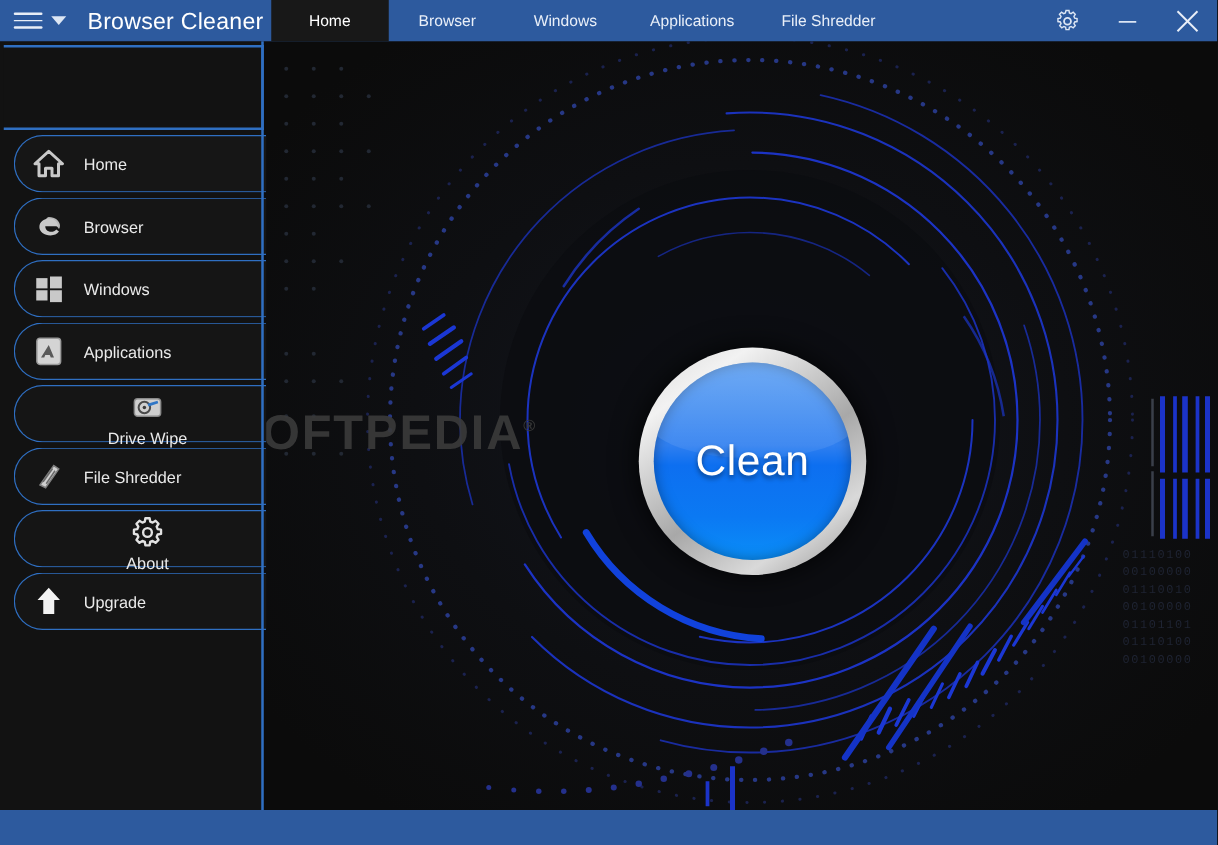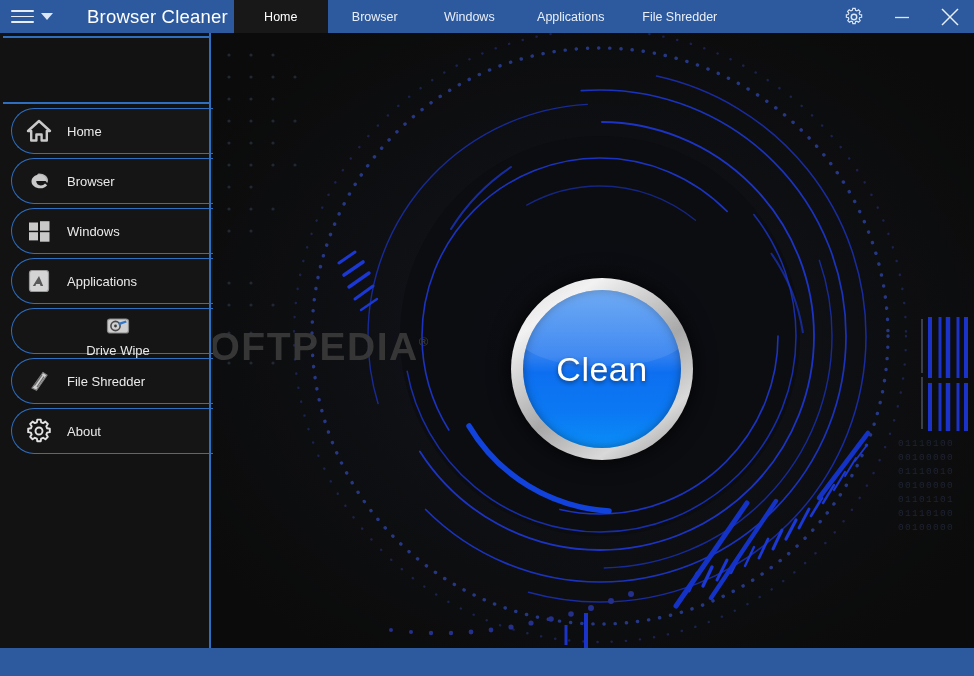--- a/index.html
+++ b/index.html
@@ -6,21 +6,21 @@
   body{width:974px;height:676px;overflow:hidden;font-family:"Liberation Sans",sans-serif;}
 
   #app{position:relative;width:974px;height:676px;background:#131313;overflow:hidden;}
 
   
   #titlebar{position:absolute;left:0;top:0;width:974px;height:33px;background:#2d5a9e;display:flex;align-items:center;z-index:30;}
   #hamburger-wrap{display:flex;align-items:center;margin-left:11px;gap:7px;cursor:pointer;}
   .ham-lines{display:flex;flex-direction:column;gap:4px;width:23px;}
   .ham-lines i{display:block;height:1.6px;background:#e8eef7;border-radius:1px;}
   .caret-down{width:0;height:0;border-left:6px solid transparent;border-right:6px solid transparent;border-top:7px solid #dce6f4;}
-  #app-title{margin-left:34px;color:#ffffff;font-size:18.5px;letter-spacing:.2px;white-space:nowrap;}
+  #app-title{margin-left:17px;color:#ffffff;font-size:18.5px;letter-spacing:.2px;white-space:nowrap;}
 
   #tabs{display:flex;align-items:stretch;height:33px;margin-left:6px;}
   .tab{display:flex;align-items:center;justify-content:center;color:#e9eff8;font-size:12.5px;height:33px;cursor:pointer;white-space:nowrap;}
   .tab.active{background:#181818;color:#ffffff;}
 
   #win-controls{position:absolute;right:0;top:0;height:33px;display:flex;align-items:center;}
   .wbtn{width:48px;height:33px;display:flex;align-items:center;justify-content:center;cursor:pointer;}
   .wbtn svg{display:block;}
 
   
@@ -164,28 +164,36 @@
       <div class="nav-item" style="top: 325px;">
         <span class="nav-ico">
           <svg width="28" height="28" viewBox="0 0 28 28">
             <path d="M7 21 L18 5.5 l4 2.6 L11.5 23.2 Z" fill="#d0d0d0" stroke="#7e7e7e" stroke-width="1.2"></path>
             <path d="M9.5 18.5 L17 8" stroke="#6a6a6a" stroke-width="1.2"></path>
             <path d="M12 20 L19 9.6" stroke="#6a6a6a" stroke-width="1.2"></path>
           </svg>
         </span>
         <span class="nav-label">File Shredder</span>
       </div>
-      <div class="nav-item" style="top: 375px;">
+      <div class="nav-item" style="top: 375px; flex-direction: column;">
         <span class="nav-ico">
           <svg width="28" height="28" viewBox="0 0 28 28">
             <path d="M12.3 2.6h3.4l.45 2.7 1.95.8 2.33-1.5 2.4 2.4-1.5 2.33.8 1.95 2.7.45v3.4l-2.7.45-.8 1.95 1.5 2.33-2.4 2.4-2.33-1.5-1.95.8-.45 2.7h-3.4l-.45-2.7-1.95-.8-2.33 1.5-2.4-2.4 1.5-2.33-.8-1.95-2.7-.45v-3.4l2.7-.45.8-1.95-1.5-2.33 2.4-2.4 2.33 1.5 1.95-.8z" fill="none" stroke="#e2e2e2" stroke-width="1.9" stroke-linejoin="round"></path>
             <circle cx="14" cy="14" r="3.5" fill="none" stroke="#e2e2e2" stroke-width="1.9"></circle>
           </svg>
         </span>
         <span class="nav-label">About</span>
+      </div>
+      <div class="nav-item" style="top: 425px;">
+        <span class="nav-ico">
+          <svg width="28" height="28" viewBox="0 0 28 28">
+            <path d="M14 3.2 L23 13 h-4.6 v11.2 h-8.8 V13 H5 Z" fill="#f2f2f2"></path>
+          </svg>
+        </span>
+        <span class="nav-label">Upgrade</span>
       </div>
     </div>
   <div id="sidebar-divider"></div>
 
   <div id="main">
 
     <svg width="763" height="615" viewBox="0 0 763 615">
       <defs>
         <radialGradient id="vig" cx="50%" cy="50%" r="62%">
           <stop offset="0%" stop-color="#13161f"></stop>

